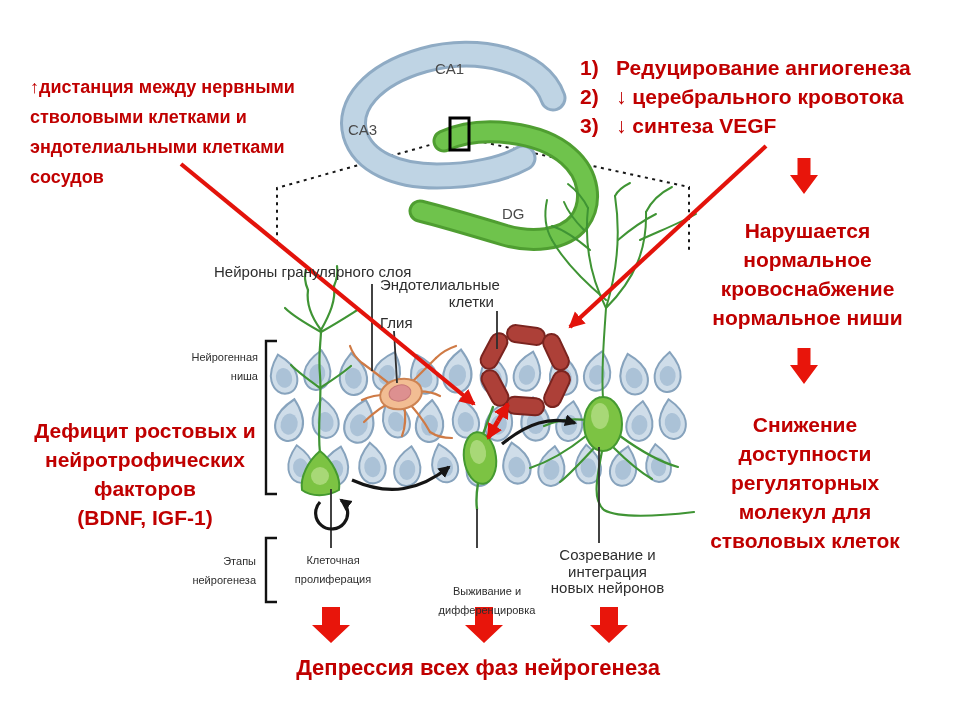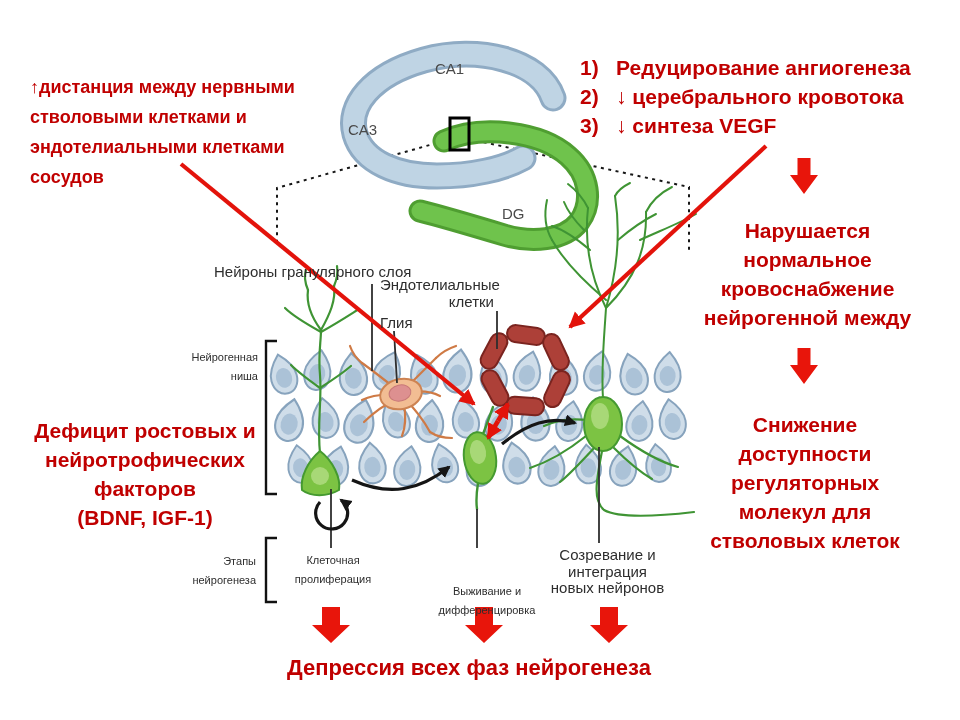--- a/index.html
+++ b/index.html
@@ -237,21 +237,21 @@
     <div class="cause-row">
       <span class="cause-num">3)</span>
       <span>↓ синтеза VEGF</span>
     </div>
   </div>
 
   <div class="abs red-note-sm ctr" style="left:690px;top:216px;width:235px;">
     <div>Нарушается</div>
     <div>нормальное</div>
     <div>кровоснабжение</div>
-    <div>нейрогенной между</div>
+    <div>нормальное ниши</div>
   </div>
 
   <div class="abs red-note-sm ctr" style="left:690px;top:410px;width:230px;">
     <div>Снижение</div>
     <div>доступности</div>
     <div>регуляторных</div>
     <div>молекул для</div>
     <div>стволовых клеток</div>
   </div>
 
@@ -294,15 +294,15 @@
     <div>Выживание и</div>
     <div>дифференцировка</div>
   </div>
 
   <div class="abs dlabel ctr" style="left:540px;top:547px;width:135px;line-height:16.5px;">
     <div>Созревание и</div>
     <div>интеграция</div>
     <div>новых нейронов</div>
   </div>
 
-  <div class="abs red-note ctr" style="left:278px;top:653px;width:382px;font-size:22px;">Депрессия всех фаз нейрогенеза</div>
+  <div class="abs red-note ctr" style="left:278px;top:653px;width:382px;font-size:22px;text-align:right;">Депрессия всех фаз нейрогенеза</div>
 
 </div>
 
 </body></html>

